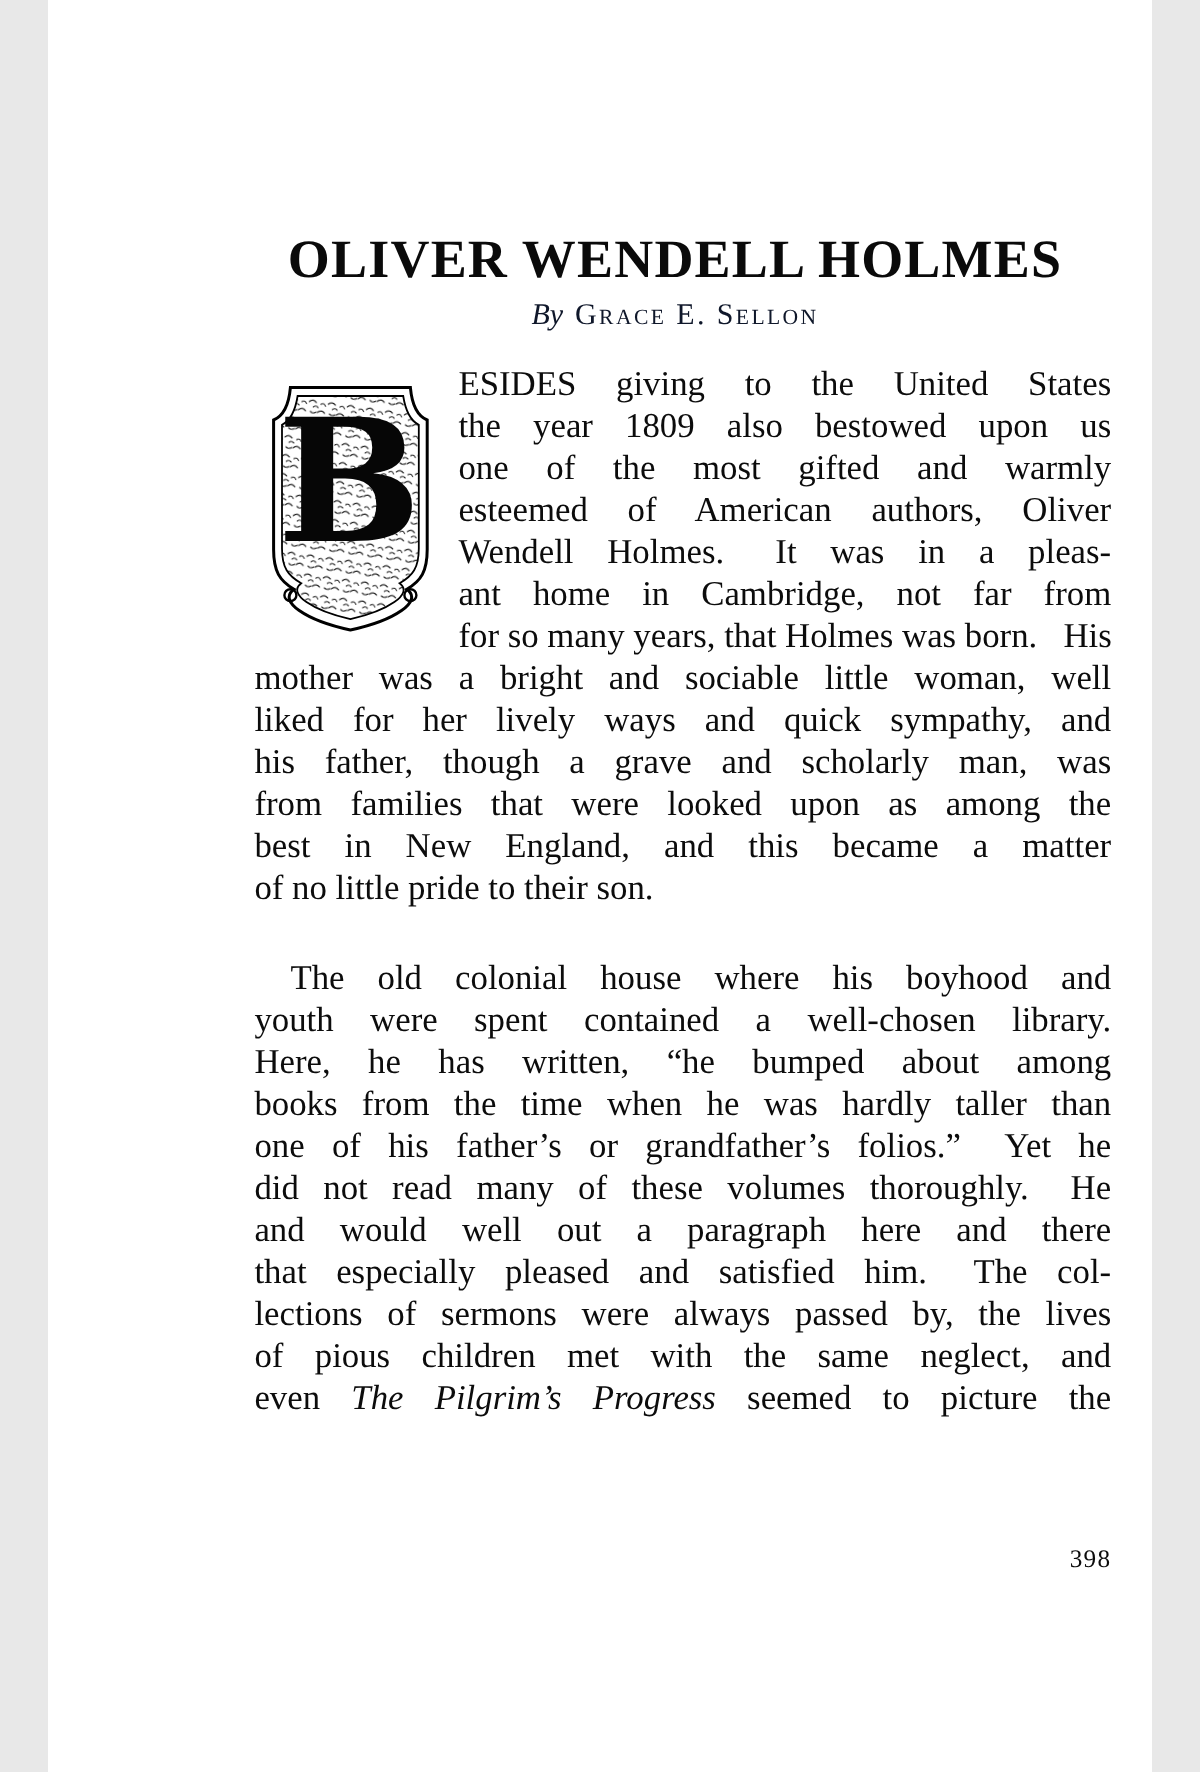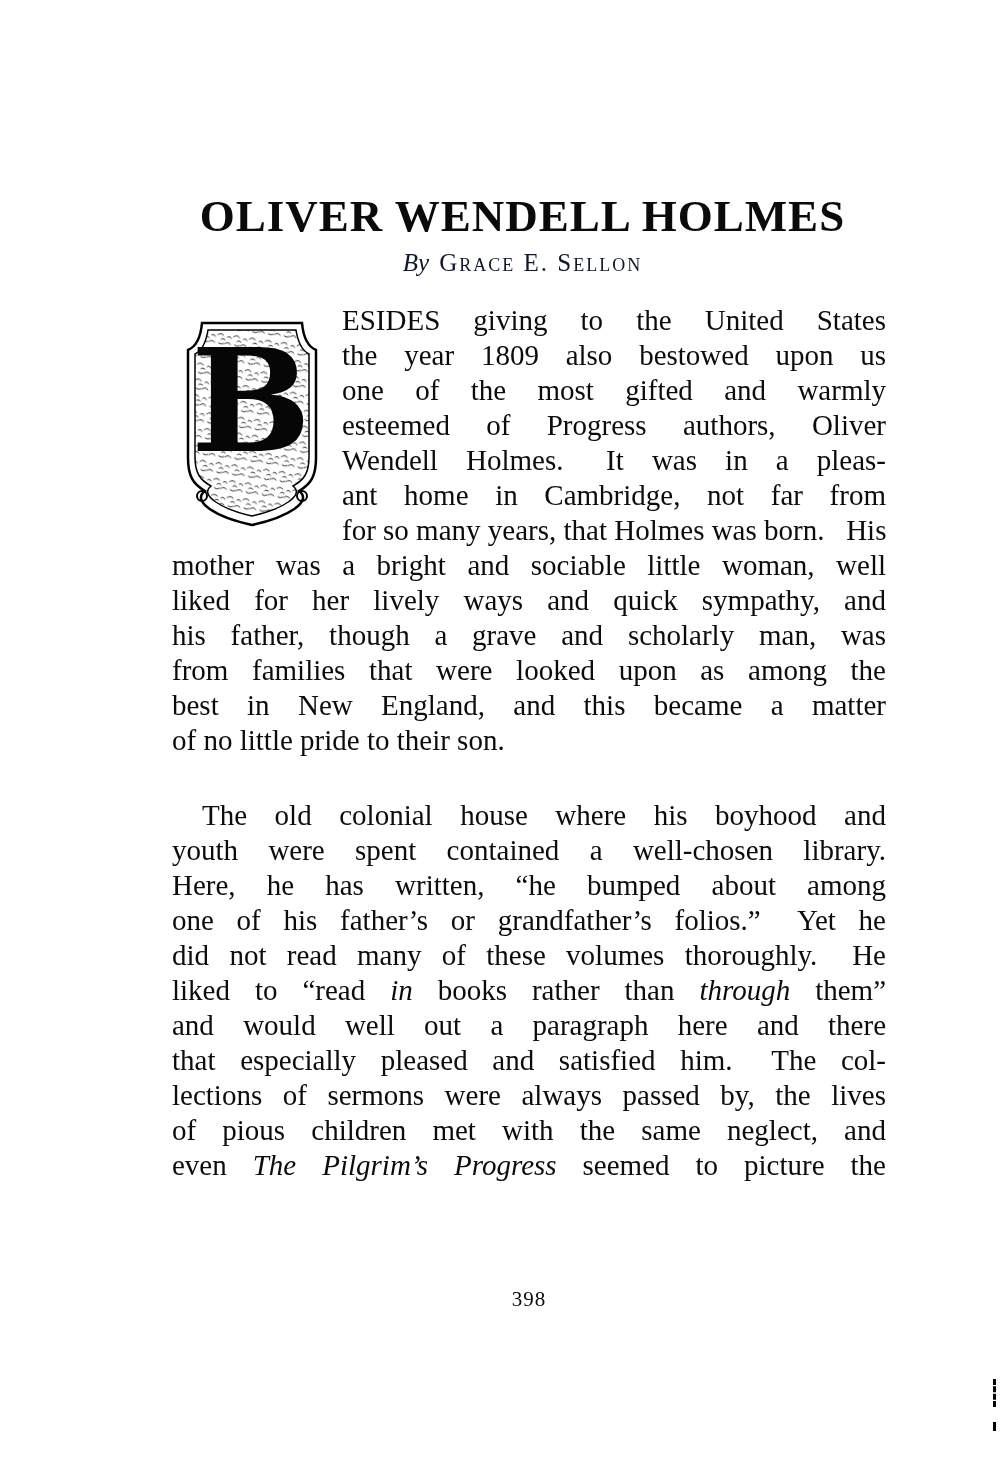--- a/index.html
+++ b/index.html
@@ -1,18 +1,18 @@
 <!DOCTYPE html>
 <html><head>
 <meta charset="utf-8">
 <style>
   html, body { margin: 0; padding: 0; background: #e8e8e8; }
   .page {
     position: relative;
-    width: 1000px;
+    width: 920px;
     height: 1477px;
     margin: 0 auto;
     background: #ffffff;
     font-family: "Liberation Serif", serif;
     color: #0c0c0c;
     overflow: hidden;
   }
   .title {
     position: absolute;
     top: 190px;
@@ -59,21 +59,21 @@
     overflow: visible;
   }
   .line.para-end { text-align-last: left; }
   .line.indent { text-indent: 30px; margin-top: 40px; }
   .line .it { font-style: italic; }
   .pageno {
     position: absolute;
     top: 1287px;
     left: 172px;
     width: 714px;
-    text-align: center;
+    text-align: right;
     font-size: 21px;
     letter-spacing: 1px;
   }
   .artifact { position: absolute; }
   .artifact.a1 {
     left: 993px; top: 1379px;
     width: 0; height: 28px;
     border-left: 3px dashed #000;
   }
   .artifact.a2 {
@@ -113,36 +113,36 @@
                  C 28,172 23,165 23,149 Z" fill="url(#stip)" stroke="#000000" stroke-width="1.5"></path>
         <circle cx="30" cy="188" r="5" fill="none" stroke="#000" stroke-width="2"></circle>
         <circle cx="130" cy="188" r="5" fill="none" stroke="#000" stroke-width="2"></circle>
         <text x="79" y="143" text-anchor="middle" font-size="142" font-weight="bold" font-family="DejaVu Serif, serif" fill="#060606">B</text>
       </svg>
     </div>
 
   <div class="line"><span>ESIDES giving to the United States</span></div>
       <div class="line"><span>the year 1809 also bestowed upon us</span></div>
       <div class="line"><span>one of the most gifted and warmly</span></div>
-      <div class="line"><span>esteemed of Progress authors, Oliver</span></div>
+      <div class="line"><span>esteemed of American authors, Oliver</span></div>
       <div class="line"><span>Wendell Holmes.  It was in a pleas-</span></div>
       <div class="line"><span>ant home in Cambridge, not far from</span></div>
       <div class="line"><span>for so many years, that Holmes was born.  His</span></div>
       <div class="line"><span>mother was a bright and sociable little woman, well</span></div>
       <div class="line"><span>liked for her lively ways and quick sympathy, and</span></div>
       <div class="line"><span>his father, though a grave and scholarly man, was</span></div>
       <div class="line"><span>from families that were looked upon as among the</span></div>
       <div class="line"><span>best in New England, and this became a matter</span></div>
       <div class="line para-end"><span>of no little pride to their son.</span></div>
       <div class="line indent"><span>The old colonial house where his boyhood and</span></div>
       <div class="line"><span>youth were spent contained a well-chosen library.</span></div>
       <div class="line"><span>Here, he has written, “he bumped about among</span></div>
+      <div class="line"><span>books from the time when he was hardly taller than</span></div>
       <div class="line"><span>one of his father’s or grandfather’s folios.”  Yet he</span></div>
       <div class="line"><span>did not read many of these volumes thoroughly.  He</span></div>
-      <div class="line"><span>liked to “read </span><span class="it">in</span><span> books rather than </span><span class="it">through</span><span> them”</span></div>
       <div class="line"><span>and would well out a paragraph here and there</span></div>
       <div class="line"><span>that especially pleased and satisfied him.  The col-</span></div>
       <div class="line"><span>lections of sermons were always passed by, the lives</span></div>
       <div class="line"><span>of pious children met with the same neglect, and</span></div>
       <div class="line"><span>even </span><span class="it">The Pilgrim’s Progress</span><span> seemed to picture the</span></div>
     </div>
 
   <div class="pageno">398</div>
 
   <div class="artifact a1"></div>

